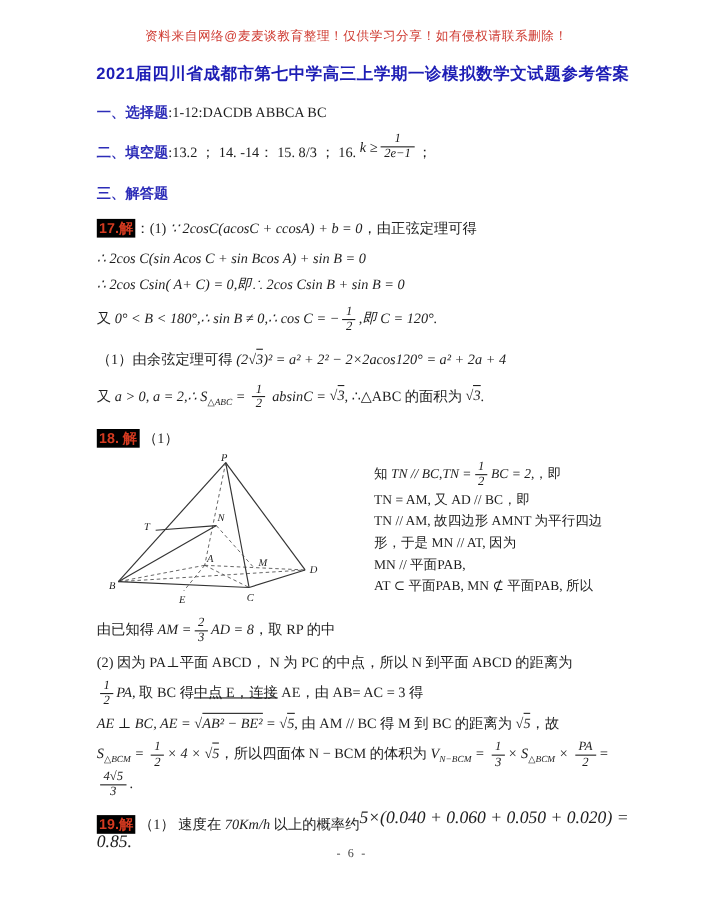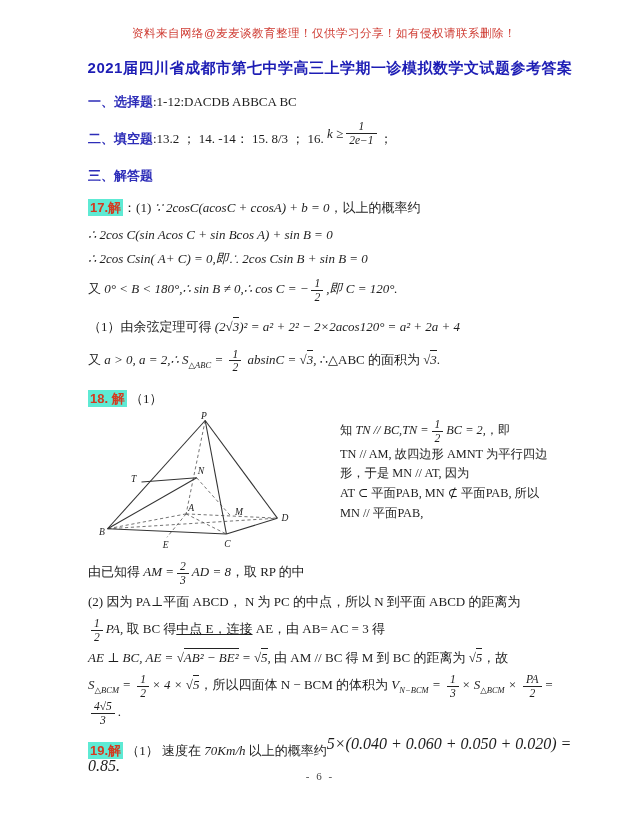--- a/index.html
+++ b/index.html
@@ -16,21 +16,21 @@
   }
   .title{
     text-align:center;color:#1d1db5;font-weight:bold;font-size:15px;
     margin:16px -10px 0 -14px;letter-spacing:.5px;
     font-family:"Liberation Sans","DejaVu Sans",sans-serif;
   }
   .sec{margin-top:15px;}
   .blue{color:#2d2db8;font-weight:bold;}
   .m{font-style:italic;}
   .cn{font-style:normal;}
-  .tag{background:#5eead4;color:#d43a20;font-weight:bold;padding:1px 2px;
+  .tag{background:#000000;color:#d43a20;font-weight:bold;padding:1px 2px;
        font-family:"Liberation Sans","DejaVu Sans",sans-serif;text-align:center;}
   .frac{display:inline-flex;flex-direction:column;text-align:center;
         vertical-align:middle;line-height:1.12;font-size:11.5px;margin:0 3px;
         font-style:italic;}
   .fn{border-bottom:1px solid #222;padding:0 3px;display:block;}
   .fd{padding:0 3px;display:block;}
   .sq{white-space:nowrap;font-style:italic;}
   .sq::before{content:"√";font-style:normal;}
   .ov{border-top:1px solid #222;padding-top:1px;}
   sub{font-size:8.5px;font-style:italic;text-align:right;}
@@ -72,21 +72,21 @@
         </span>
     </span><span>；</span>
   </div>
 
   <div class="sec">
     <span class="blue">三、解答题</span>
   </div>
 
   <div class="ln" style="margin-top:14px">
     <span class="tag">17.解</span><span>：(1)</span>
-    <span class="m">∵ 2cosC(acosC + ccosA) + b = 0</span><span class="cn">，以上的概率约</span>
+    <span class="m">∵ 2cosC(acosC + ccosA) + b = 0</span><span class="cn">，由正弦定理可得</span>
   </div>
   <div class="ln"><span class="m">∴ 2cos C(sin Acos C + sin Bcos A) + sin B = 0</span></div>
   <div class="ln-tight"><span class="m">∴ 2cos Csin( A+ C) = 0,即∴ 2cos Csin B + sin B = 0</span></div>
   <div class="ln">
     <span class="cn">又</span>
     <span class="m">0° &lt; B &lt; 180°,∴ sin B ≠ 0,∴ cos C = −</span><span class="frac">
         <span class="fn">1</span>
         <span class="fd">2</span>
       </span><span class="m">,即 C = 120°.</span>
   </div>
@@ -145,24 +145,25 @@
       </svg>
     </div>
     <div class="rightcol">
       <div class="rline">
         <span class="cn">知</span>
         <span class="m">TN // BC,TN =</span><span class="frac">
             <span class="fn">1</span>
             <span class="fd">2</span>
           </span><span class="m">BC = 2,</span><span class="cn">，即</span>
       </div>
+      <div class="rline">TN = AM, 又 AD // BC，即</div>
       <div class="rline">TN // AM, 故四边形 AMNT 为平行四边</div>
       <div class="rline">形，于是 MN // AT, 因为</div>
+      <div class="rline">MN // 平面PAB,</div>
       <div class="rline">AT ⊂ 平面PAB, MN ⊄ 平面PAB, 所以</div>
-      <div class="rline">MN // 平面PAB,</div>
     </div>
   </div>
 
   <div class="ln-tight">
     <span class="cn">由已知得</span>
     <span class="m">AM =</span><span class="frac">
         <span class="fn">2</span>
         <span class="fd">3</span>
       </span><span class="m">AD = 8</span><span class="cn">，取 RP 的中</span>
   </div>

